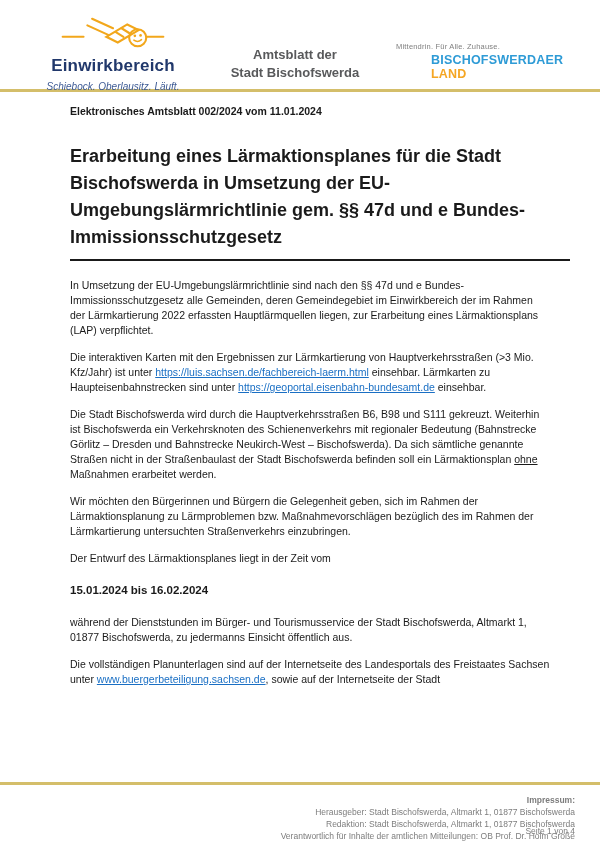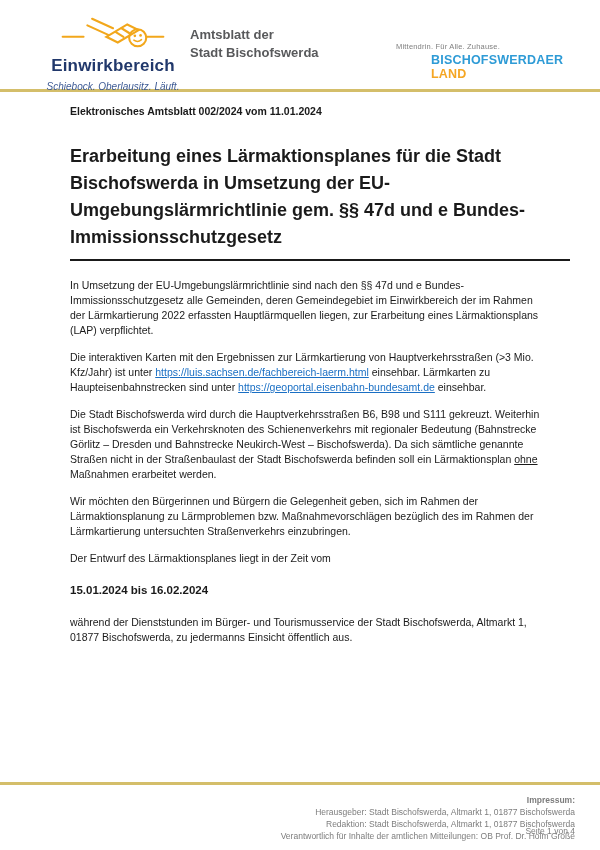--- a/index.html
+++ b/index.html
@@ -29,22 +29,22 @@
   }
   .logo-name {
     font-size: 17px; font-weight: bold; letter-spacing: 0.2px;
     color: #21386b; line-height: 18px; margin-top: 1px;
   }
   .logo-tagline {
     font-size: 10px; font-style: italic; color: #3d5a94;
     margin-top: 6px;
   }
   .masthead {
-    position: absolute; left: 190px; top: 26px; width: 210px;
-    text-align: left; color: #58595b;
+    position: absolute; left: 190px; top: 46px; width: 210px;
+    text-align: center; color: #58595b;
     font-size: 13px; font-weight: bold; line-height: 18px;
   }
   .brand {
     position: absolute; right: 24px; top: 42px; width: 180px;
     text-align: left;
   }
   .brand-slogan { font-size: 7.5px; color: #808080; letter-spacing: 0.2px; }
   .brand-name { font-size: 12.5px; font-weight: bold; margin-top: 2px; letter-spacing: 0.2px; padding-left: 35px; }
   .brand-name .blue { color: #2e9bd6; }
   .brand-name .orange { color: #f5a623; }
@@ -150,20 +150,21 @@
       <p><span>Die Stadt Bischofswerda wird durch die Hauptverkehrsstraßen B6, B98 und S111 gekreuzt. Weiterhin ist Bischofswerda ein Verkehrsknoten des Schienenverkehrs mit regionaler Bedeutung (Bahnstrecke Görlitz – Dresden und Bahnstrecke Neukirch-West – Bischofswerda). Da sich sämtliche genannte Straßen nicht in der Straßenbaulast der Stadt Bischofswerda befinden soll ein Lärmaktionsplan </span><span class="uline">ohne</span><span> Maßnahmen erarbeitet werden.</span></p>
 
       <p>Wir möchten den Bürgerinnen und Bürgern die Gelegenheit geben, sich im Rahmen der Lärmaktionsplanung zu Lärmproblemen bzw. Maßnahmevorschlägen bezüglich des im Rahmen der Lärmkartierung untersuchten Straßenverkehrs einzubringen.</p>
 
       <p>Der Entwurf des Lärmaktionsplanes liegt in der Zeit vom</p>
 
       <div class="date-range">15.01.2024 bis 16.02.2024</div>
 
       <p class="after-date">während der Dienststunden im Bürger- und Tourismusservice der Stadt Bischofswerda, Altmarkt 1, 01877 Bischofswerda, zu jedermanns Einsicht öffentlich aus.</p>
 
+      <p><span>Die vollständigen Planunterlagen sind auf der Internetseite des Landesportals des Freistaates Sachsen unter </span><a class="doclink">www.buergerbeteiligung.sachsen.de</a><span>, sowie auf der Internetseite der Stadt</span></p>
     </div>
   </div>
 
   <div class="footer">
     <div class="imp">Impressum:</div>
     <div>Herausgeber: Stadt Bischofswerda, Altmarkt 1, 01877 Bischofswerda</div>
     <div>Redaktion: Stadt Bischofswerda, Altmarkt 1, 01877 Bischofswerda</div>
     <div>Verantwortlich für Inhalte der amtlichen Mitteilungen: OB Prof. Dr. Holm Große</div>
     <div class="page-indicator">Seite 1 von 4</div>
   </div>

